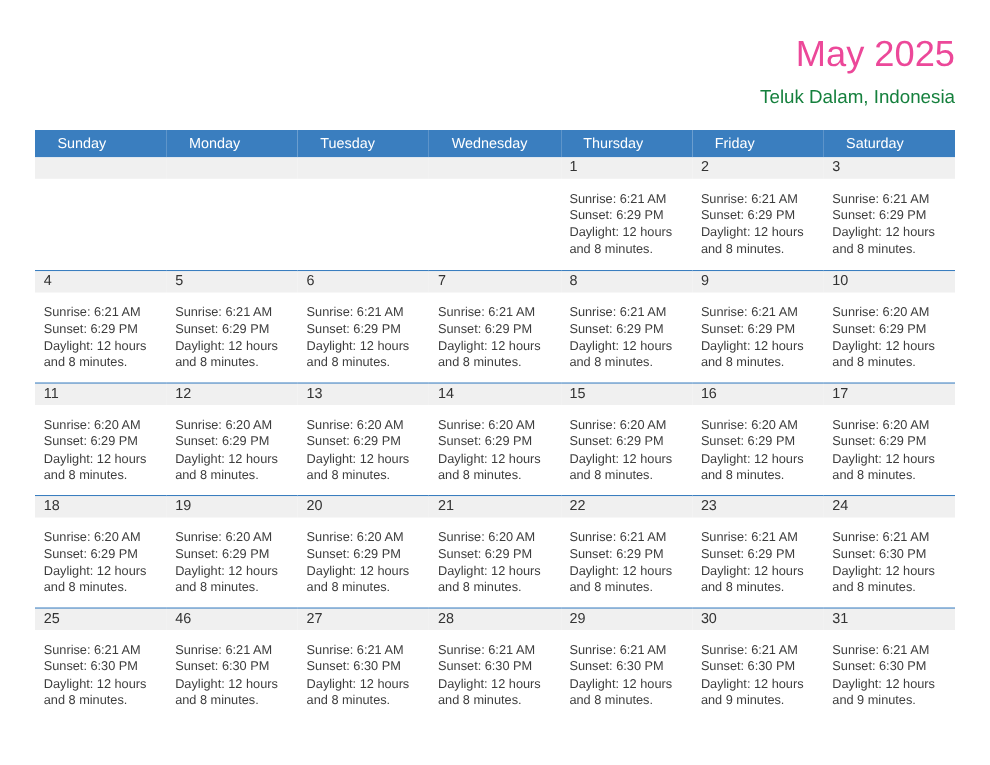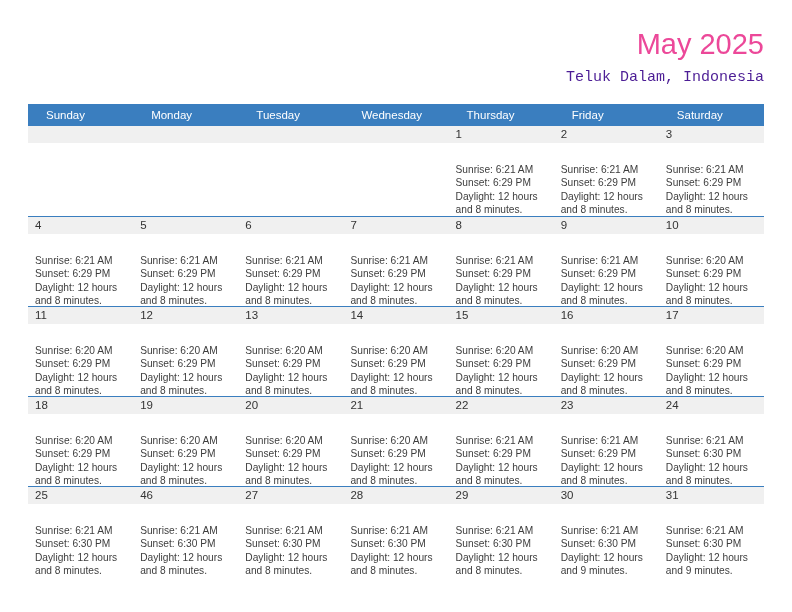--- a/index.html
+++ b/index.html
@@ -72,25 +72,24 @@
   .cal-title {
     font-size: 29px;
     color: #ec4899;
     line-height: 32px;
     font-weight: normal;
     margin: 0;
     white-space: nowrap;
   }
   .cal-subtitle {
     font-size: 15px;
-    color: #4c1d95;
+    color: #15803d;
     line-height: 20px;
     margin: 8px 0 0 0;
     white-space: nowrap;
-    font-family: Liberation Mono, monospace;
   }
 
   
   .calendar {
     position: absolute;
     left: 28px;
     top: 104px;
     width: 736px;
     border-collapse: collapse;
     table-layout: fixed;
@@ -127,21 +126,21 @@
     height: 17px;
     padding: 0 0 0 7px;
     font-size: 11.5px;
     line-height: 17px;
     color: #333333;
   }
   .cell-empty .daynum-band {
     background: #f0f0f0;
   }
   .lines {
-    padding: 20px 6px 0 7px;
+    padding: 10px 6px 0 7px;
     font-size: 10.2px;
     line-height: 13.3px;
     color: #3d3d3d;
   }
   .lines div { white-space: nowrap; }
 </style>
 </head>
 <body>
 
 <div class="page">

